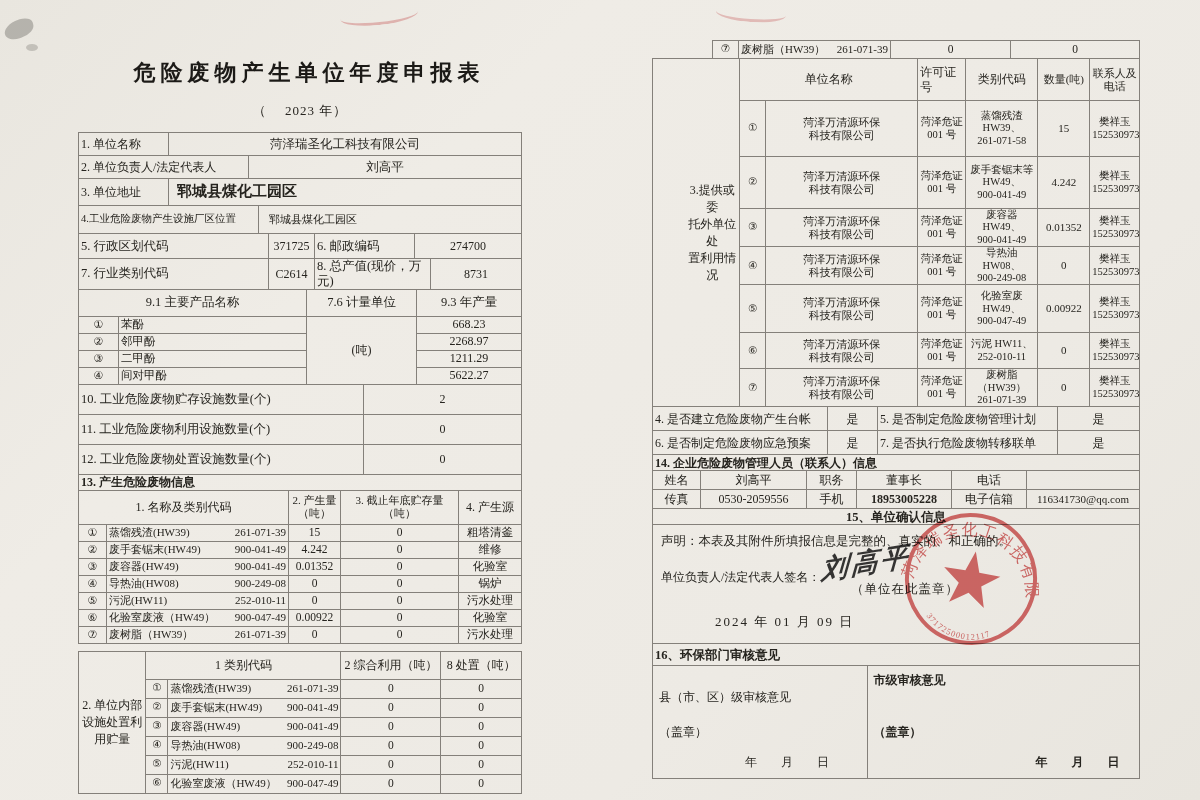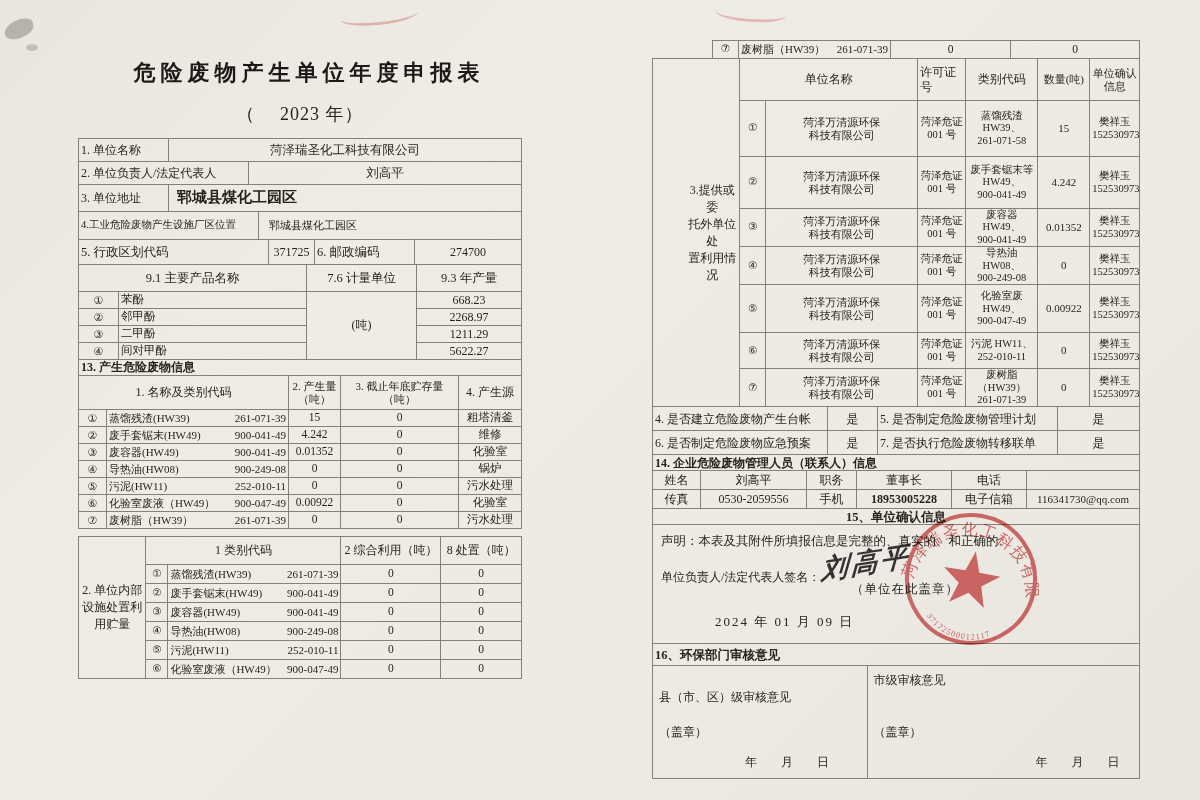--- a/index.html
+++ b/index.html
@@ -12,21 +12,21 @@
   .abs{position:absolute;}
   table{border-collapse:collapse;table-layout:fixed;width:100%;}
   td,th{border:1px solid #84807a;padding:0 2px;vertical-align:middle;
         font-weight:normal;overflow:hidden;line-height:1.18;}
   .c{text-align:center;} .l{text-align:left;}
   .pre{white-space:pre-line;}
   .b{font-weight:bold;}
   .f10{font-size:10.5px;} .f11{font-size:11px;} .f115{font-size:11.5px;}
   .f12{font-size:12px;} .f125{font-size:12.5px;} .f13{font-size:13px;} .f15{font-size:15px;}
   .page-title{font-size:22px;font-weight:bold;letter-spacing:5px;text-align:center;color:#1c1a17;}
-  .year-line{font-size:18px;text-align:center;letter-spacing:1px;margin-top:14px;}
+  .year-line{font-size:13px;text-align:center;letter-spacing:1px;margin-top:14px;}
   .split{display:flex;justify-content:space-between;align-items:center;}
   .stack{margin-top:-1px;}
   .sideflex{display:flex;align-items:stretch;}
   .sidelabel{border:1px solid #84807a;display:flex;align-items:center;justify-content:center;
              text-align:center;white-space:pre-line;}
   .mark{position:absolute;pointer-events:none;}
   .decl-box{border:1px solid #84807a;position:relative;}
   svg text{font-family:"Liberation Serif","DejaVu Serif",serif;}
 </style>
 </head>
@@ -99,20 +99,36 @@
       </colgroup>
     <tbody>
         <tr style="height:25px;">
       <td class="f125 l">5. 行政区划代码</td>
       <td class="f12 c">371725</td>
       <td class="f125 l">6. 邮政编码</td>
       <td class="f12 c">274700</td>
     </tr>
   </tbody>
     </table>
+  <table class="stack">
+    <colgroup>
+        <col style="width:190px">
+        <col style="width:46px">
+        <col style="width:116px">
+        <col>
+      </colgroup>
+    <tbody>
+        <tr style="height:30px;">
+      <td class="f125 l">7. 行业类别代码</td>
+      <td class="f12 c">C2614</td>
+      <td class="f125 l">8. 总产值(现价，万元)</td>
+      <td class="f12 c">8731</td>
+    </tr>
+  </tbody>
+    </table>
 
   <table class="stack">
     <colgroup>
         <col style="width:40px">
         <col style="width:188px">
         <col style="width:110px">
         <col>
       </colgroup>
     <tbody>
         <tr style="height:27px;">
@@ -137,20 +153,40 @@
       <td class="f12 c">1211.29</td>
     </tr>
     <tr style="height:17px;">
       <td class="f11 c">④</td>
       <td class="f115 l">间对甲酚</td>
       <td class="f12 c">5622.27</td>
     </tr>
   </tbody>
     </table>
 
+  <table class="stack">
+    <colgroup>
+        <col style="width:285px">
+        <col>
+      </colgroup>
+    <tbody>
+        <tr style="height:30px;">
+      <td class="f125 l">10. 工业危险废物贮存设施数量(个)</td>
+      <td class="f12 c">2</td>
+    </tr>
+    <tr style="height:30px;">
+      <td class="f125 l">11. 工业危险废物利用设施数量(个)</td>
+      <td class="f12 c">0</td>
+    </tr>
+    <tr style="height:30px;">
+      <td class="f125 l">12. 工业危险废物处置设施数量(个)</td>
+      <td class="f12 c">0</td>
+    </tr>
+  </tbody>
+    </table>
 
   <table class="stack">
     <tbody>
         <tr style="height:16px;">
           <td class="f12 b l">13. 产生危险废物信息</td>
         </tr>
   </tbody>
     </table>
   <table class="stack">
     <colgroup>
@@ -381,21 +417,21 @@
           <col style="width:52px">
           <col>
         </colgroup>
       <tbody>
           <tr style="height:42px;">
         <td colspan="2" class="f12 c">单位名称</td>
         <td class="f12 l pre">许可证
 号</td>
         <td class="f12 c">类别代码</td>
         <td class="f11 c">数量(吨)</td>
-        <td class="f11 c">单位确认信息</td>
+        <td class="f11 c">联系人及电话</td>
       </tr>
       <tr style="height:56px;">
         <td class="f10 c">①</td>
         <td class="f11 c pre">菏泽万清源环保
 科技有限公司</td>
         <td class="f10 c pre">菏泽危证
 001 号</td>
         <td class="f10 c pre">蒸馏残渣
 HW39、
 261-071-58</td>
@@ -577,19 +613,19 @@
           <td class="f125 b l">16、环保部门审核意见</td>
         </tr>
   </tbody>
     </table>
   <div class="sideflex stack">
     <div class="decl-box" style="width:214px;height:112px;">
       <div class="abs f12" style="left:6px;top:23px;">县（市、区）级审核意见</div>
       <div class="abs f12" style="left:6px;top:58px;">（盖章）</div>
       <div class="abs f12" style="left:92px;top:88px;">年　　月　　日</div>
     </div>
-    <div class="decl-box" style="width:272px;height:112px;margin-left:-1px;">
+    <div class="decl-box" style="width:272px;height:112px;margin-left:-1px;font-weight:bold;">
       <div class="abs f12" style="left:6px;top:6px;">市级审核意见</div>
       <div class="abs f12" style="left:6px;top:58px;">（盖章）</div>
       <div class="abs f12" style="left:168px;top:88px;">年　　月　　日</div>
     </div>
   </div>
 </div>
 
 </body></html>

